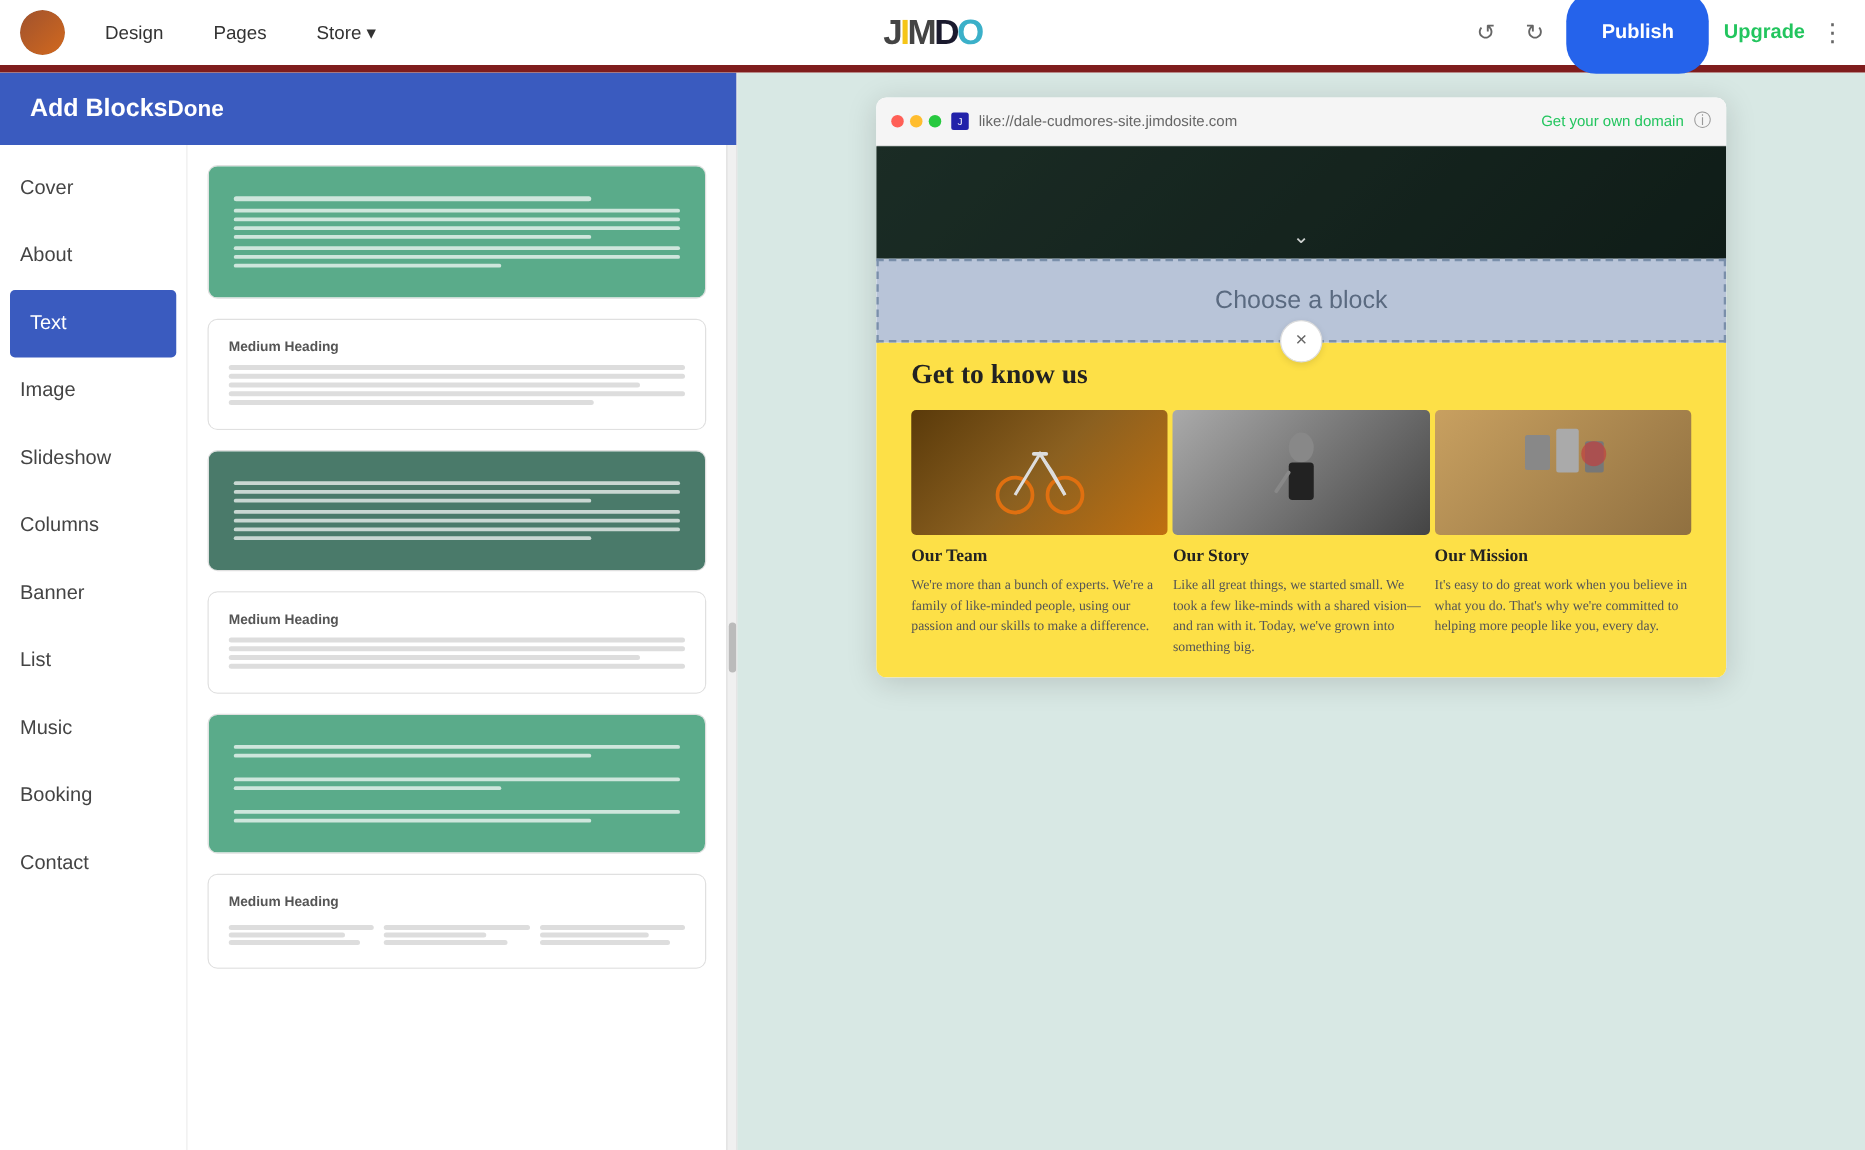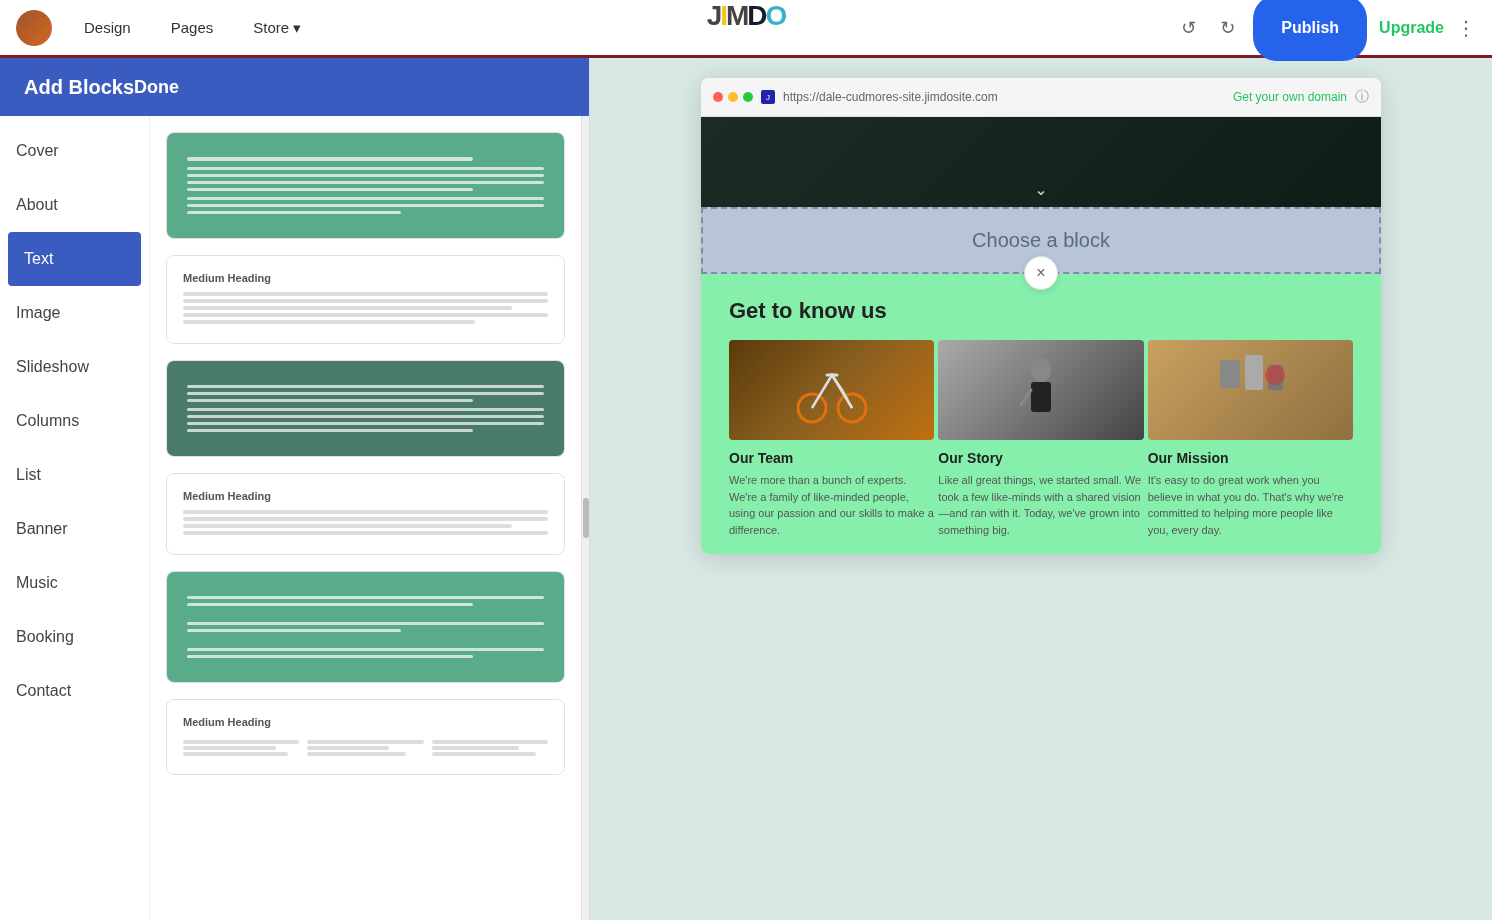--- a/index.html
+++ b/index.html
@@ -1,21 +1,21 @@
 <!DOCTYPE html>
 <html><head>
   <meta charset="utf-8">
   <style>
     * { box-sizing: border-box; margin: 0; padding: 0; }
     body { font-family: -apple-system, BlinkMacSystemFont, 'Segoe UI', sans-serif; background: #e8f0ee; width: 1492px; height: 920px; overflow: hidden; }
 
     
     .topbar {
-      display: flex; justify-content: space-between;
-      height: 58px; background: #fff; border-bottom: 3px solid #7f1d1d;
+      display: flex; align-items: center; justify-content: space-between;
+      height: 58px; background: #fff; border-bottom: 6px solid #7f1d1d;
       padding: 0 16px; position: relative; z-index: 100;
     }
     .topbar-left { display: flex; align-items: center; gap: 24px; }
     .avatar { width: 36px; height: 36px; border-radius: 50%; background: #ccc; overflow: hidden; }
     .avatar-img { width: 100%; height: 100%; background: linear-gradient(135deg, #a0522d, #d2691e); border-radius: 50%; }
     .nav-item { font-size: 15px; color: #333; cursor: pointer; padding: 4px 8px; }
     .store-nav { display: flex; align-items: center; gap: 4px; }
     .topbar-center { position: absolute; left: 50%; transform: translateX(-50%); }
     .logo { font-size: 28px; font-weight: 900; letter-spacing: -2px; }
     .logo-j { color: #444; }
@@ -95,21 +95,21 @@
     .choose-block-text { font-size: 20px; color: #5a6a80; font-weight: 400; }
     .close-circle {
       position: absolute; bottom: -18px; left: 50%; transform: translateX(-50%);
       width: 34px; height: 34px; border-radius: 50%; background: #fff;
       border: 1px solid #ddd; display: flex; align-items: center; justify-content: center;
       font-size: 16px; color: #666; cursor: pointer; z-index: 10;
       box-shadow: 0 2px 6px rgba(0,0,0,0.1);
     }
 
     
-    .get-to-know { padding: 24px 28px 16px; background: #86efac; }
+    .get-to-know { padding: 12px 28px 16px; background: #fde047; font-family: Liberation Serif, serif; }
     .section-title { font-size: 22px; font-weight: 700; color: #222; margin-bottom: 16px; }
     .three-col-grid { display: flex; gap: 4px; }
     .col-card { flex: 1; }
     .col-img { height: 100px; border-radius: 4px; overflow: hidden; background: #ccc; margin-bottom: 10px; }
     .col-img-bike { background: linear-gradient(135deg, #b8860b, #8b6914); }
     .col-img-woman { background: linear-gradient(135deg, #888, #555); }
     .col-img-art { background: linear-gradient(135deg, #c8a060, #a07040); }
     .col-title { font-size: 14px; font-weight: 700; color: #222; margin-bottom: 6px; }
     .col-body { font-size: 11px; color: #555; line-height: 1.5; }
 
@@ -156,22 +156,22 @@
 
     <div class="sidebar-content-area">
 
       <div class="sidebar-nav">
         <div class="sidebar-nav-item">Cover</div>
         <div class="sidebar-nav-item">About</div>
         <div class="sidebar-nav-item active">Text</div>
         <div class="sidebar-nav-item">Image</div>
         <div class="sidebar-nav-item">Slideshow</div>
         <div class="sidebar-nav-item">Columns</div>
+        <div class="sidebar-nav-item">Banner</div>
         <div class="sidebar-nav-item">List</div>
-        <div class="sidebar-nav-item">Banner</div>
         <div class="sidebar-nav-item">Music</div>
         <div class="sidebar-nav-item">Booking</div>
         <div class="sidebar-nav-item">Contact</div>
       </div>
 
       <div class="blocks-panel">
 
         <div class="block-card">
           <div class="block-card-green">
             <div class="block-text-line block-text-line-med" style="height:4px;"></div>
@@ -266,21 +266,21 @@
     <div class="browser-window">
 
       <div class="browser-bar">
         <div class="browser-dots">
           <div class="dot dot-red"></div>
           <div class="dot dot-yellow"></div>
           <div class="dot dot-green"></div>
         </div>
         <div class="browser-favicon">J</div>
         <span class="browser-url">
-          <span>https://dale-cudmores-site.jimdosite.com</span>
+          <span>like://dale-cudmores-site.jimdosite.com</span>
         </span>
         <span class="get-domain">Get your own domain</span>
         <span class="browser-info">ⓘ</span>
       </div>
 
       <div class="website-preview">
 
         <div class="hero-section">
           <div class="hero-overlay"></div>
           <div class="hero-chevron">⌄</div>

